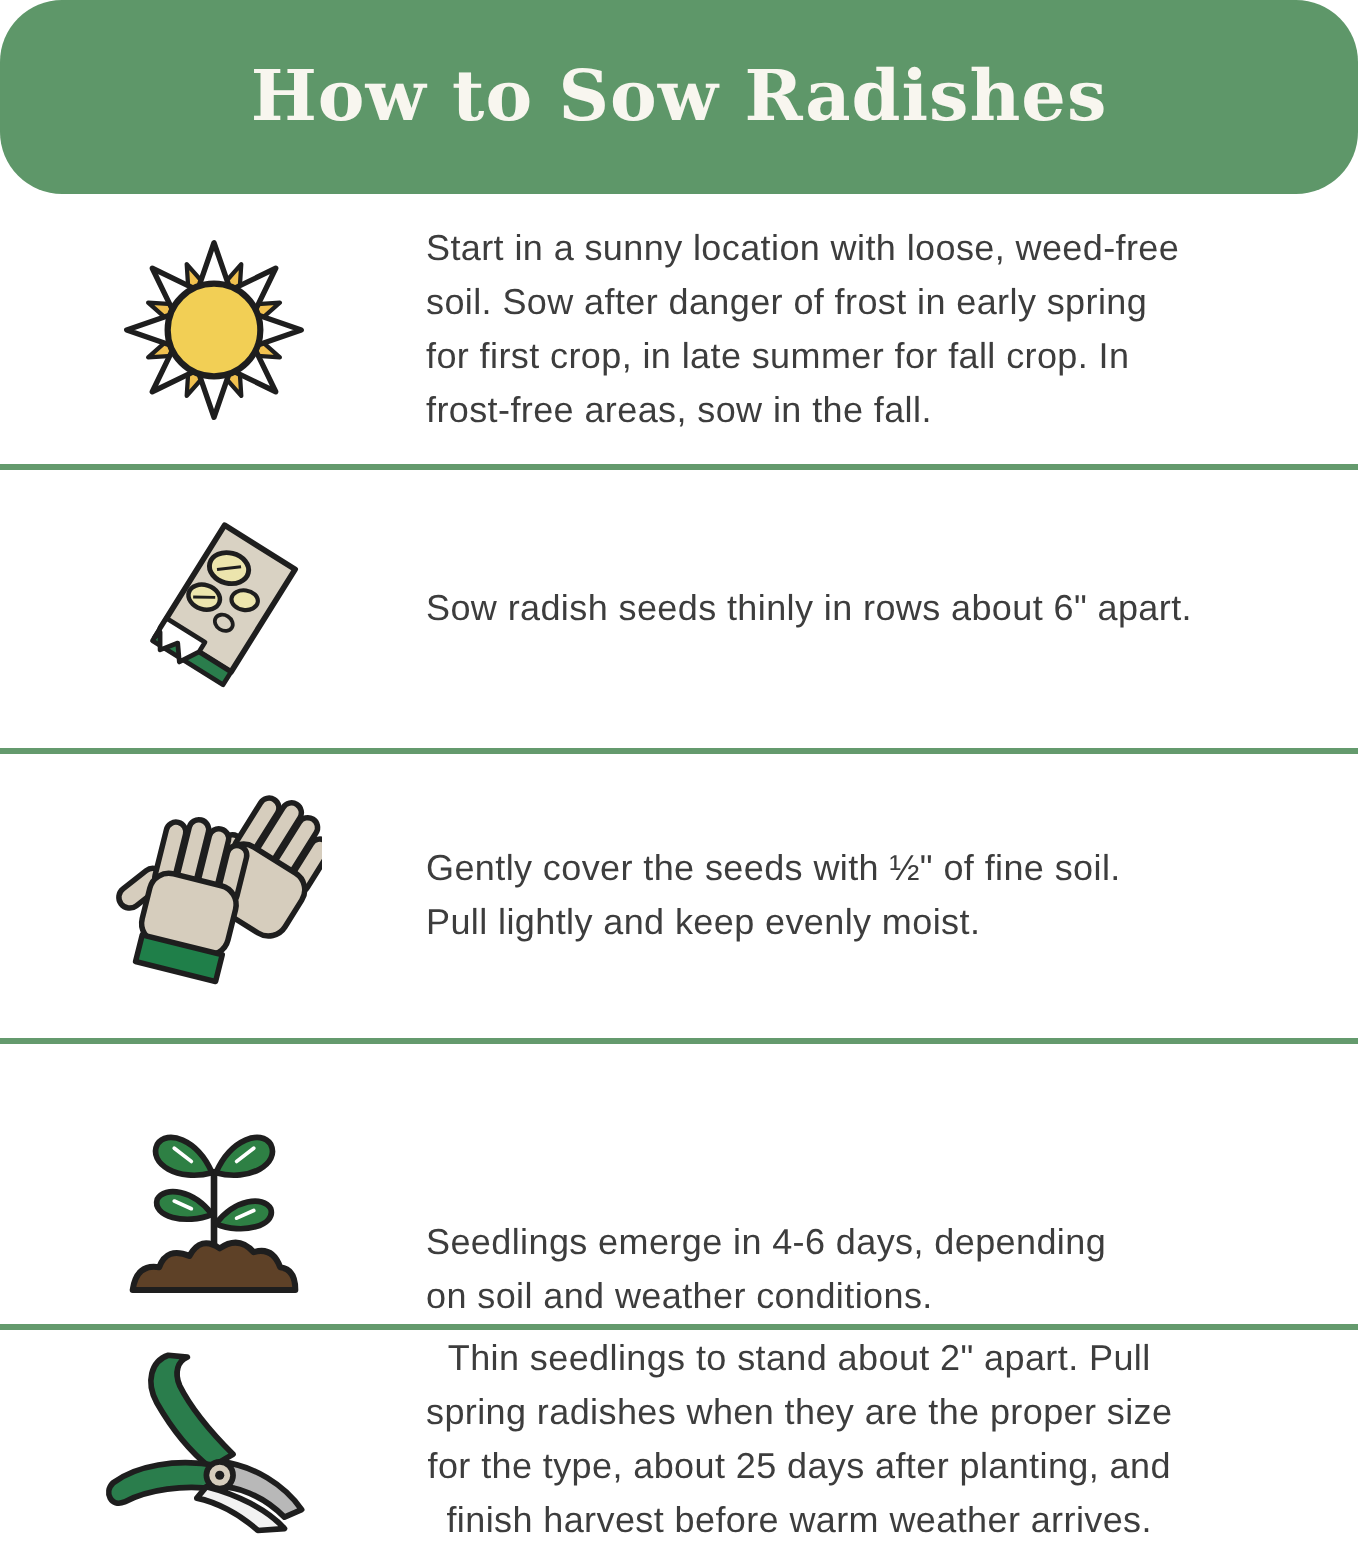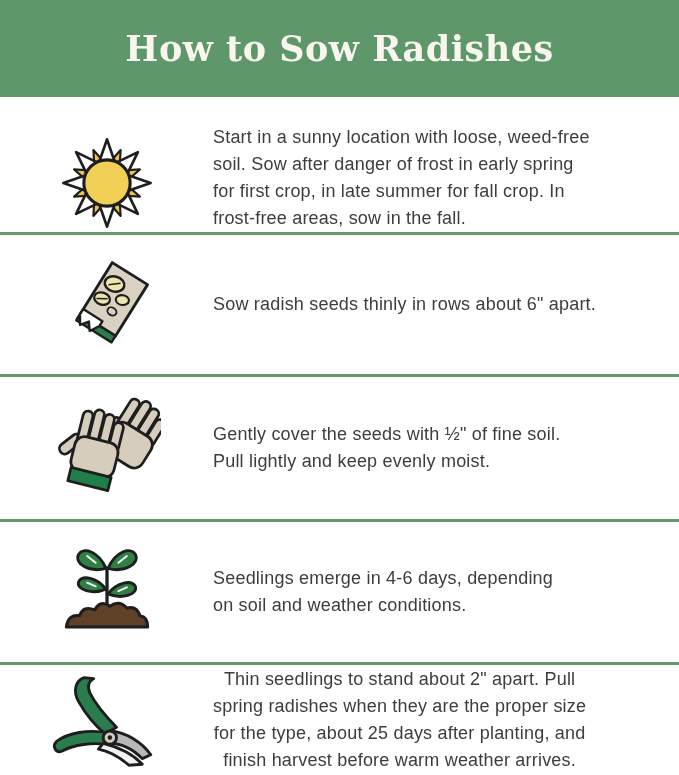--- a/index.html
+++ b/index.html
@@ -7,37 +7,37 @@
     width: 679px; height: 775px;
     background: #ffffff;
     font-family: "Liberation Sans", sans-serif;
     overflow: hidden;
   }
   .page { width: 679px; height: 775px; display: flex; flex-direction: column; }
 
   .header {
     height: 97px; flex: 0 0 97px;
     background: #5e9769;
-    display: flex; align-items: center; justify-content: center;
+    display: flex; align-items: center; justify-content: center; border-radius: 31px;
   }
   .title {
     font-family: "DejaVu Serif", serif;
     font-weight: 700;
     font-size: 35px;
     letter-spacing: 0.5px;
     color: #f8f6ef;
   }
 
   .divider { height: 3px; flex: 0 0 3px; background: #649a6d; }
 
   .step { display: flex; align-items: center; background: #ffffff; }
-  .step-1 { height: 135px; flex: 0 0 135px; align-items: flex-end; }
+  .step-1 { height: 135px; flex: 0 0 135px; }
   .step-2 { height: 139px; flex: 0 0 139px; }
   .step-3 { height: 142px; flex: 0 0 142px; }
-  .step-4 { height: 140px; flex: 0 0 140px; }
+  .step-4 { height: 140px; flex: 0 0 140px; align-items: flex-end; }
   .step-5 { height: 109px; flex: 1 1 auto; text-align: center; }
 
   .icon-cell {
     width: 213px; flex: 0 0 213px;
     display: flex; align-items: center; justify-content: center;
   }
   .step-text {
     font-size: 18px;
     line-height: 27px;
     letter-spacing: 0.2px;

